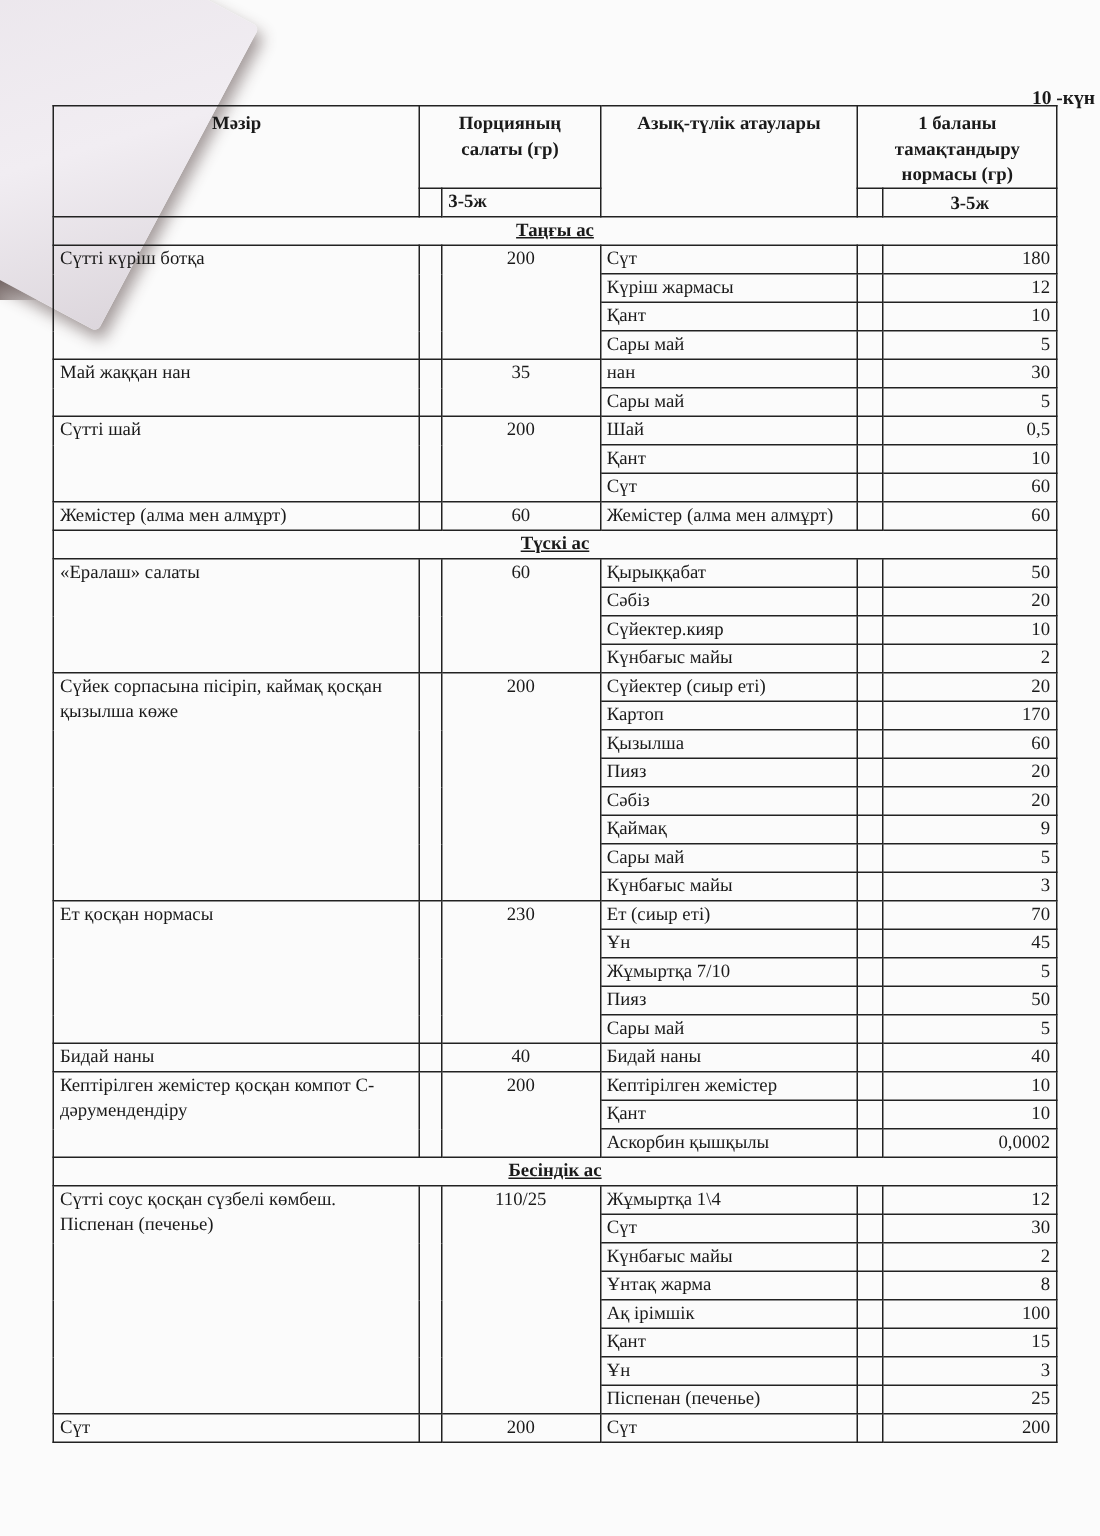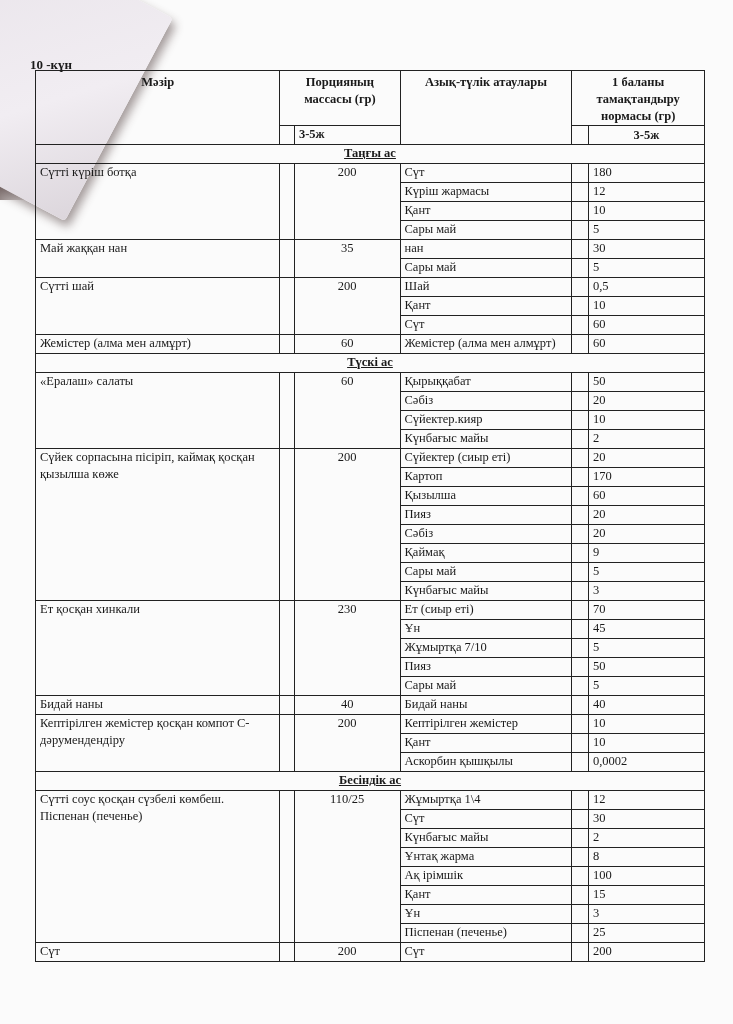--- a/index.html
+++ b/index.html
@@ -15,21 +15,21 @@
     transform: rotate(28deg);
     box-shadow: 6px 4px 10px rgba(60,40,40,0.45);
     border-radius: 4px;
   }
   .paper-shadow {
     position: absolute; left: 0; top: 60px; width: 30px; height: 140px;
     background: linear-gradient(90deg, #6a5a58 0%, rgba(120,100,100,0) 100%);
     opacity: 0.7;
   }
   .day-title {
-    position: absolute; top: 57px; left: 0; width: 730px; text-align: left;
+    position: absolute; top: 57px; left: 0; width: 730px; text-align: right;
     font-weight: bold; font-size: 13px; padding-left: 30px; box-sizing: border-box;
   }
   table.menu {
     position: absolute; left: 35px; top: 70px;
     border-collapse: collapse; width: 670px; table-layout: fixed;
     font-size: 12.5px;
   }
   table.menu td, table.menu th {
     border: 1px solid #222; padding: 0 4px; vertical-align: top;
     line-height: 17px; height: 18px;
@@ -37,21 +37,21 @@
   table.menu th { font-weight: bold; font-size: 12.5px; padding-top: 3px; }
   .col-name { width: 236px; }
   .col-gap1 { width: 14px; }
   .col-portion { width: 102px; }
   .col-ing { width: 166px; }
   .col-gap2 { width: 16px; }
   .col-val { width: 112px; }
   .section td { text-align: center; font-weight: bold; height: 18px; text-decoration: underline; }
   td.dish { padding-top: 10px; }
   td.portion { text-align: center; padding-top: 10px; }
-  td.val { text-align: left; }
+  td.val { text-align: right; }
   td.gap { padding: 0; }
   .age-row td { height: 36px; }
   .hdr-age { font-weight: bold; }
   .tall td { height: 34px; font-family: Liberation Serif, serif; }
 </style>
 </head>
 <body>
 
 <div class="paper-shadow"></div>
 <div class="paper-edge"></div>
@@ -63,21 +63,21 @@
     <col class="col-name">
       <col class="col-gap1">
       <col class="col-portion">
     <col class="col-ing">
       <col class="col-gap2">
       <col class="col-val">
   </colgroup>
   <thead>
     <tr>
       <th rowspan="2">Мәзір</th>
-      <th colspan="2" style="height:46px;">Порцияның массасы (гр)</th>
+      <th colspan="2" style="height:46px;">Порцияның салаты (гр)</th>
       <th rowspan="2">Азық-түлік атаулары</th>
       <th colspan="2">1 баланы тамақтандыру нормасы (гр)</th>
     </tr>
     <tr class="age-row">
       <td class="gap"></td>
       <td class="hdr-age">3-5ж</td>
       <td class="gap"></td>
       <td class="hdr-age" style="text-align:center;vertical-align:bottom;">3-5ж</td>
     </tr>
   </thead>
@@ -210,21 +210,21 @@
         <td>Сары май</td>
         <td class="gap"></td>
         <td class="val">5</td>
       </tr>
       <tr>
         <td>Күнбағыс майы</td>
         <td class="gap"></td>
         <td class="val">3</td>
       </tr>
       <tr>
-        <td rowspan="5" class="dish">Ет қосқан хинкали</td>
+        <td rowspan="5" class="dish">Ет қосқан нормасы</td>
         <td rowspan="5" class="gap"></td>
         <td rowspan="5" class="portion">230</td>
         <td>Ет (сиыр еті)</td>
         <td class="gap"></td>
         <td class="val">70</td>
       </tr>
       <tr>
         <td>Ұн</td>
         <td class="gap"></td>
         <td class="val">45</td>

